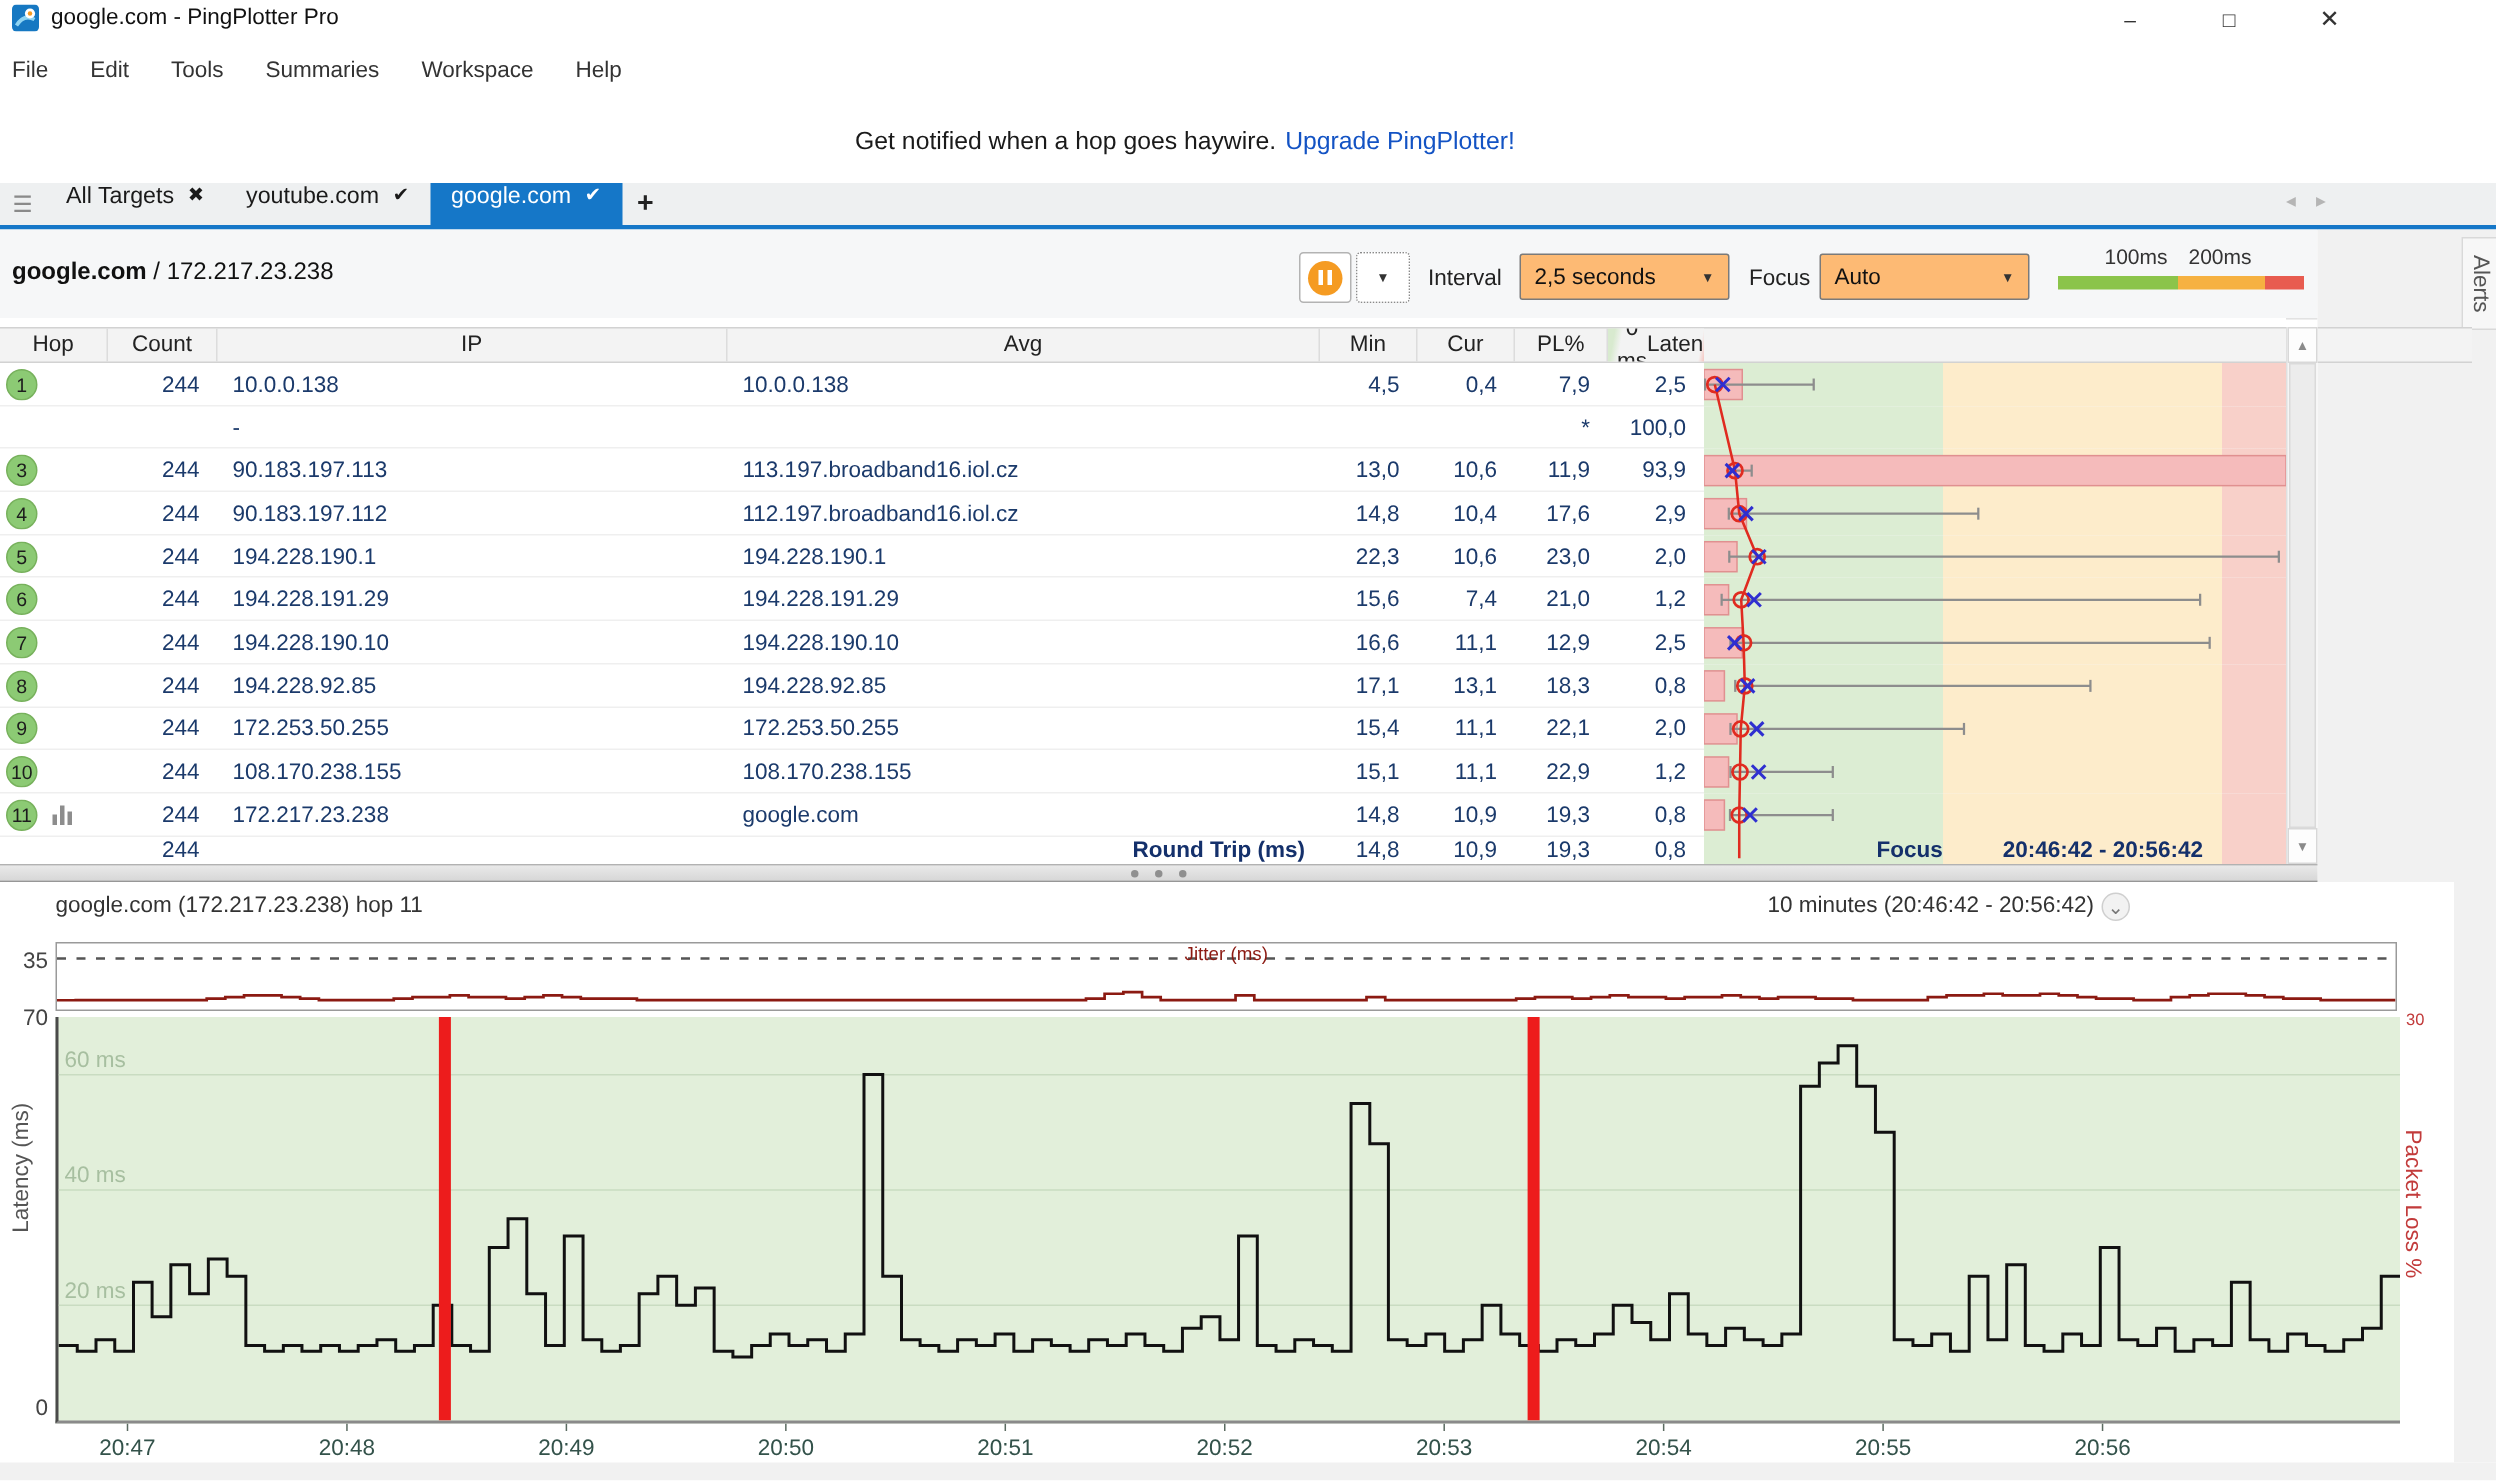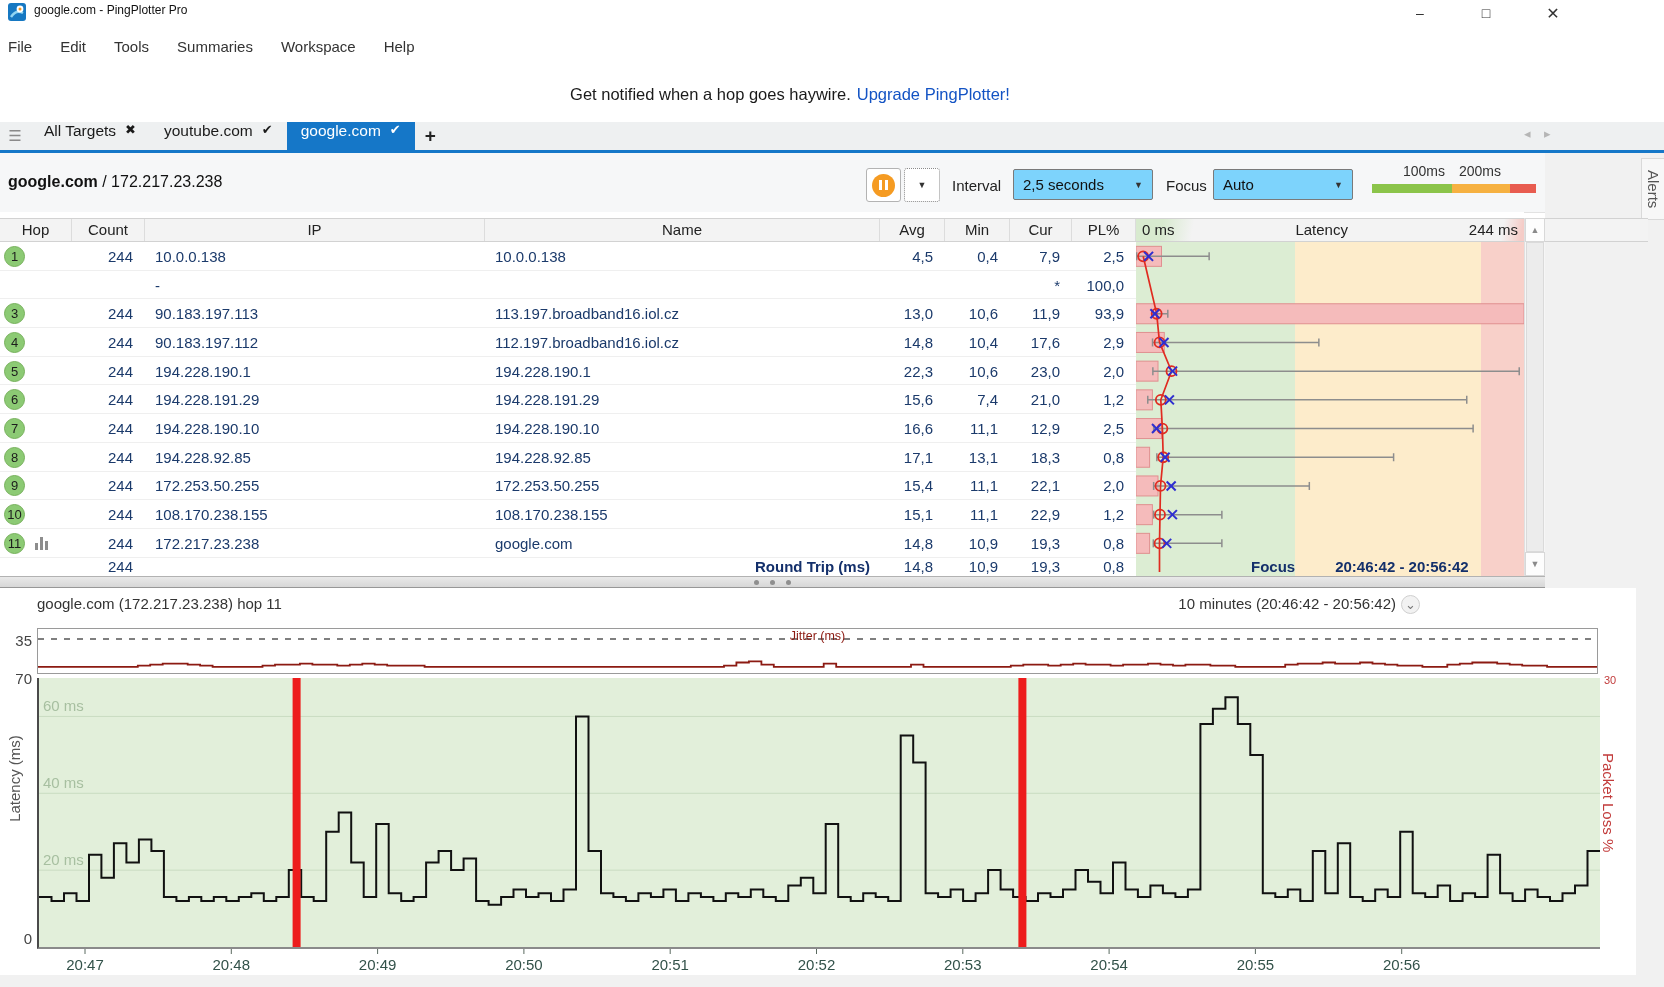--- a/index.html
+++ b/index.html
@@ -2,21 +2,21 @@
 <html><head>
 <meta charset="utf-8">
 <style>
   html,body{margin:0;padding:0}
   body{width:1664px;height:987px;position:relative;overflow:hidden;background:#fff;
        font-family:"Liberation Sans",sans-serif;color:#222;-webkit-font-smoothing:antialiased}
 
   
   .titlebar{position:absolute;left:0;top:0;width:1664px;height:26px;background:#fff}
   .appicon{position:absolute;left:8px;top:3px;width:18px;height:18px}
-  .apptitle{position:absolute;left:34px;top:3px;font-size:12px;color:#111}
+  .apptitle{position:absolute;left:34px;top:3px;font-size:15px;color:#111}
   .winbtn{position:absolute;top:0;width:44px;height:26px;display:flex;align-items:center;justify-content:center;
           font-size:14px;color:#333}
   .winbtn.close{font-size:16px}
 
   
   .menubar{position:absolute;left:0;top:26px;width:1664px;height:40px;display:flex;align-items:center;background:#fff}
   .mitem{font-size:15px;color:#333;padding:0 14px}
   .mitem:first-child{padding-left:8px}
 
   
@@ -38,21 +38,21 @@
   
   .targetbar{position:absolute;left:0;top:153px;width:1545px;height:59px;background:#f6f7f8;border-bottom:1px solid #e2e2e2}
   .hostline{position:absolute;left:8px;top:20px;font-size:16px;color:#111}
   .hostline b{font-weight:bold}
   .sqbtn{position:absolute;top:15px;height:34px;background:#fff;border:1px solid #b3b3b3;border-radius:3px;
          display:flex;align-items:center;justify-content:center;box-sizing:border-box}
   .pausecirc{width:23px;height:23px;border-radius:50%;background:#f59b22;display:flex;align-items:center;justify-content:center;gap:3px}
   .pausecirc i{display:block;width:3px;height:10px;background:#fff}
   .dotted{border:1px dotted #8a8a8a}
   .ctl-label{position:absolute;top:24px;font-size:15px;color:#222}
-  .dropdown{position:absolute;top:16px;width:140px;height:31px;background:#7dd3fc;border:1px solid #7a7a7a;border-radius:2px;
+  .dropdown{position:absolute;top:16px;width:140px;height:31px;background:#fdba74;border:1px solid #7a7a7a;border-radius:2px;
             box-sizing:border-box;display:flex;align-items:center;justify-content:space-between;padding:0 9px;font-size:15px;color:#111}
   .dropdown .dd{font-size:9px;color:#333}
   .scale-lab{position:absolute;top:10px;width:60px;text-align:center;font-size:14px;color:#333}
   .scalebar{position:absolute;left:1372px;top:31px;width:164px;height:9px;display:flex}
   .alertstab{position:absolute;left:1641px;top:158px;width:23px;height:60px;background:#f7f7f7;border:1px solid #d9d9d9;
              writing-mode:vertical-rl;display:flex;align-items:center;justify-content:center;font-size:15px;color:#555}
 
   .gutter-upper{position:absolute;left:1545px;top:153px;width:119px;height:435px;background:#f1f1f1}
   .gutter-lower{position:absolute;left:1636px;top:588px;width:28px;height:387px;background:#f1f1f1}
   .bottomstrip{position:absolute;left:0;top:975px;width:1664px;height:12px;background:#f1f1f1}
@@ -193,21 +193,20 @@
 </div>
 
 <div class="gutter-upper"></div>
 <div class="alertstab">Alerts</div>
 
 <div class="tablewrap">
   <div class="thead tgrid">
     <div class="th">Hop</div>
     <div class="th">Count</div>
     <div class="th">IP</div>
-    <div class="th">Name</div>
     <div class="th">Avg</div>
     <div class="th">Min</div>
     <div class="th">Cur</div>
     <div class="th">PL%</div>
     <div class="th lat">
       <span>0 ms</span>
       <span class="mid">Latency</span>
       <span>244 ms</span>
     </div>
   </div>

